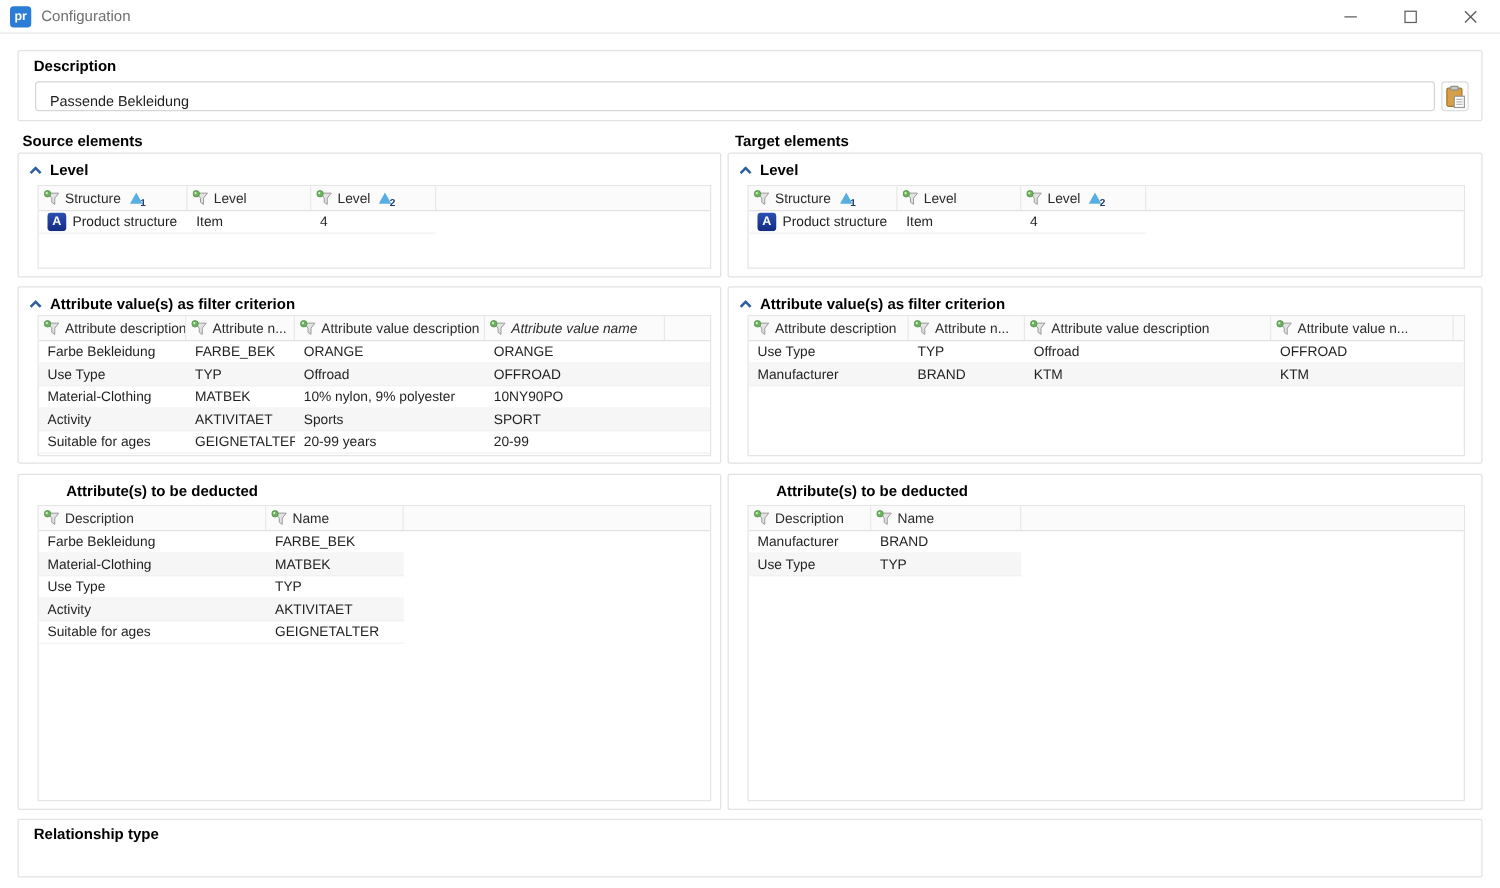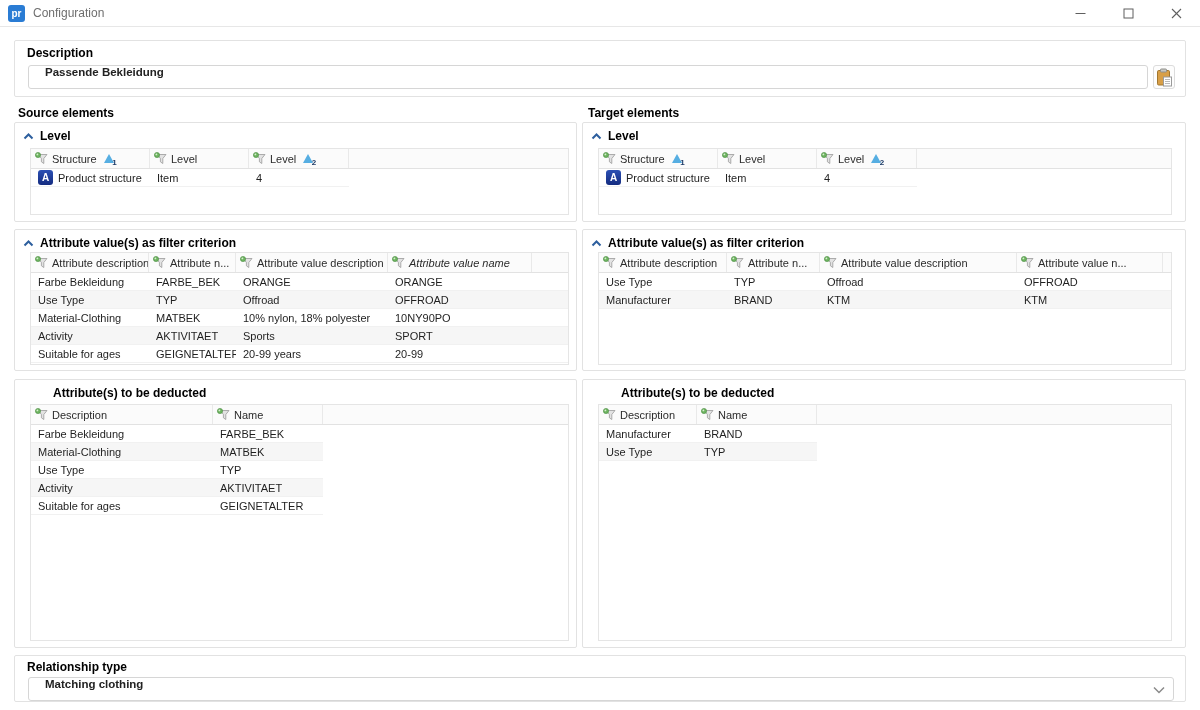--- a/index.html
+++ b/index.html
@@ -21,21 +21,21 @@
   
   .box { position:absolute; background:#fff; border:1px solid #e2e2e2; border-radius:2px; }
   .box-h { position:absolute; left:12px; top:5px; font-weight:bold; color:#000; }
   .sec-h { position:absolute; left:8px; top:6px; display:flex; align-items:center; gap:6px;
     font-weight:bold; color:#000; }
   .sec-h.nocaret { left:15px;margin-left:23px; }
   .col-label { position:absolute; font-weight:bold; color:#000; }
 
   
   .input, .select { position:absolute; border:1px solid #d6d6d6; border-radius:3px; background:#fff;
-    display:flex; align-items:flex-start; padding-left:16px; font-size:11.5px; color:#222;font-weight:bold; }
+    display:flex; align-items:flex-end; padding-left:11px; font-size:11.5px; color:#222; }
   .select { padding-right:24px; }
   .select .chev { position:absolute; right:8px; top:8px; }
   .clip-btn { position:absolute; border:1px solid #dcdcdc; border-radius:3px; background:#fdfdfd;
     display:flex; align-items:center; justify-content:center; }
 
   
   .grid { position:absolute; border:1px solid #e5e5e5; background:#fff; overflow:hidden; }
   .g-head { display:flex; height:20px; background:#fbfbfb; border-bottom:1px solid #e2e2e2; }
   .g-hcell { display:flex; align-items:center; gap:4px; padding-left:4px;
     border-right:1px solid #e9e9e9; font-size:11px; color:#2b2b2b; overflow:hidden; white-space:nowrap; flex:none; }
@@ -279,21 +279,21 @@
       </div>
       <div class="g-row alt">
         <div class="g-cell" style="width: 118px;">Use Type</div>
         <div class="g-cell" style="width: 87px;">TYP</div>
         <div class="g-cell" style="width: 152px;">Offroad</div>
         <div class="g-cell" style="width: 144px;">OFFROAD</div>
       </div>
       <div class="g-row">
         <div class="g-cell" style="width: 118px;">Material-Clothing</div>
         <div class="g-cell" style="width: 87px;">MATBEK</div>
-        <div class="g-cell" style="width: 152px;">10% nylon, 18% polyester</div>
+        <div class="g-cell" style="width: 152px;">10% nylon, 9% polyester</div>
         <div class="g-cell" style="width: 144px;">10NY90PO</div>
       </div>
       <div class="g-row alt">
         <div class="g-cell" style="width: 118px;">Activity</div>
         <div class="g-cell" style="width: 87px;">AKTIVITAET</div>
         <div class="g-cell" style="width: 152px;">Sports</div>
         <div class="g-cell" style="width: 144px;">SPORT</div>
       </div>
       <div class="g-row">
         <div class="g-cell" style="width: 118px;">Suitable for ages</div>
@@ -455,19 +455,13 @@
       </div>
       <div class="g-row alt" style="width: 218px;">
         <div class="g-cell" style="width: 98px;">Use Type</div>
         <div class="g-cell" style="width: 120px;">TYP</div>
       </div>
     </div>
 </div>
 
 <div class="box" style="left:14px; top:655px; width:1172px; height:47px;">
   <div class="box-h" style="top:4px;">Relationship type</div>
-  <div class="select" style="left:13px; top:21px; width:1146px; height:24px;">
-    <span>Matching clothing</span>
-    <svg class="chev" width="12" height="8" viewBox="0 0 12 8">
-        <polyline points="1,1.5 6,6.5 11,1.5" fill="none" stroke="#8a8a8a" stroke-width="1.5"></polyline>
-      </svg>
-  </div>
 </div>
 
 </body></html>

